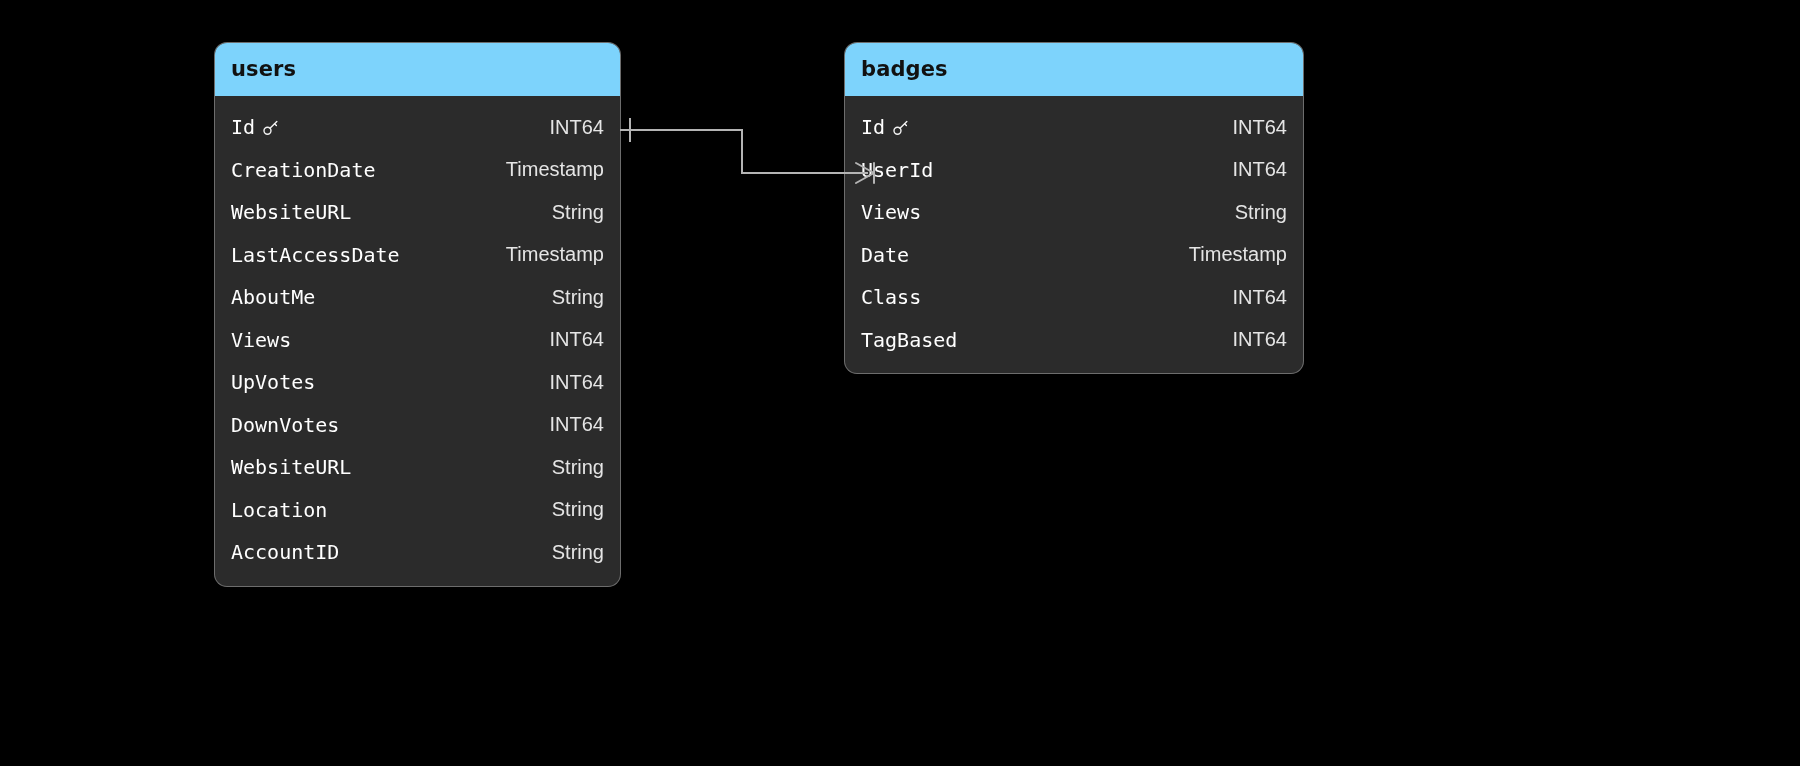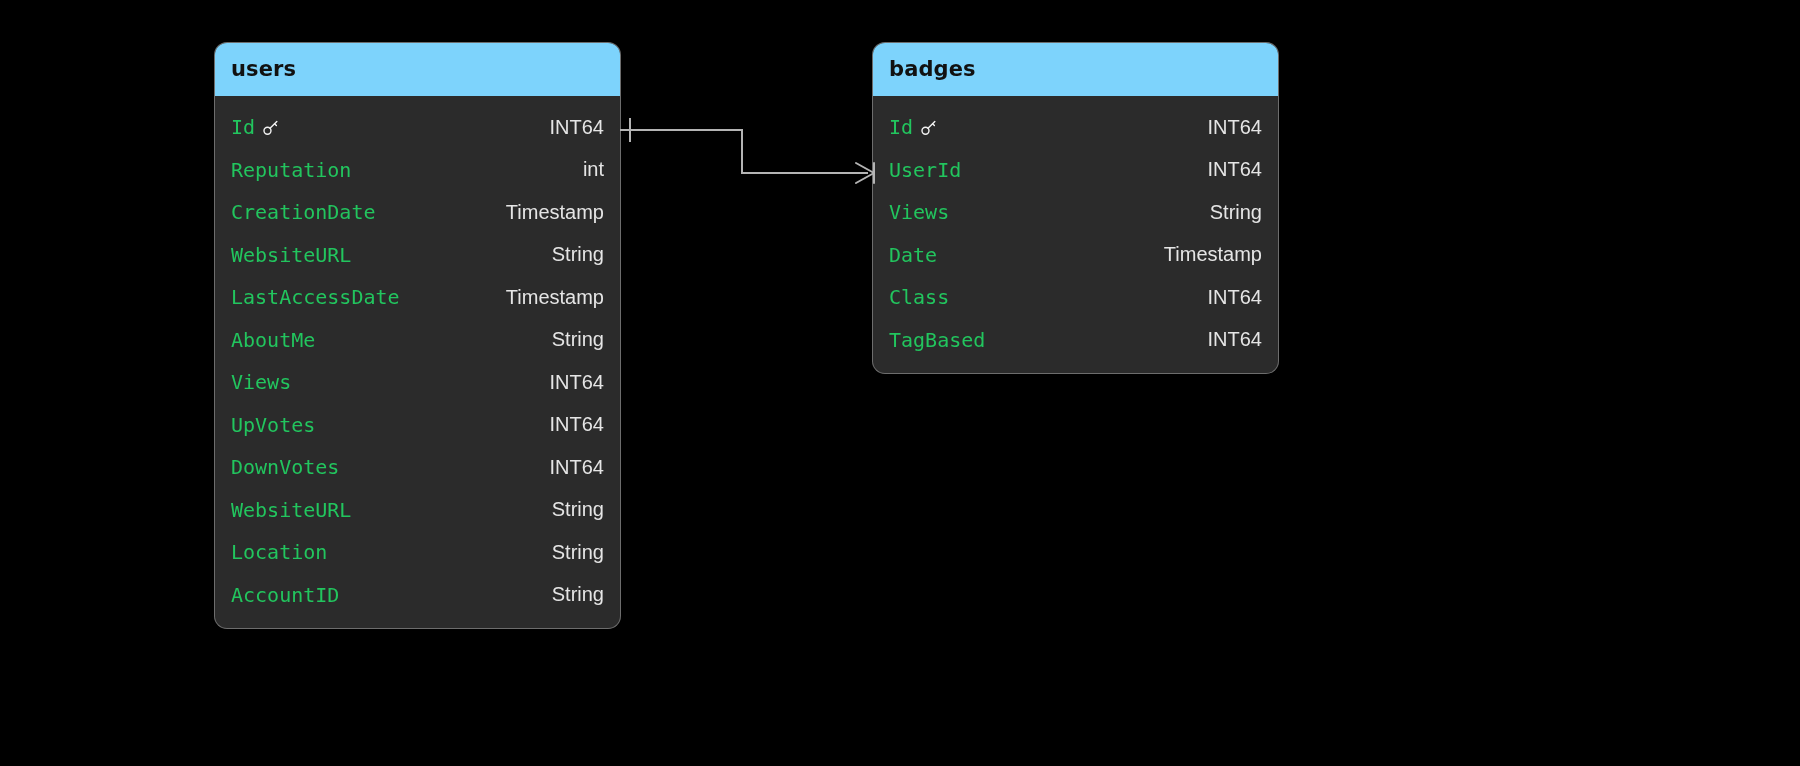--- a/index.html
+++ b/index.html
@@ -43,21 +43,21 @@
   }
   .field-row {
     display: flex;
     align-items: center;
     justify-content: space-between;
     padding: 0 16px;
     height: 42.5px;
     box-sizing: border-box;
   }
   .field-name {
-    color: #22c55e;
+    color: #ffffff;
     font-family: "DejaVu Sans Mono", monospace;
     font-size: 20px;
     white-space: nowrap;
     display: flex;
     align-items: center;
     gap: 6px;
   }
   .field-type {
     color: #e5e5e5;
     font-family: Liberation Sans, sans-serif;
@@ -101,24 +101,20 @@
                 <circle cx="8.2" cy="14.8" r="4.4"></circle>
                 <path d="M11.4 11.6 L20 3.2"></path>
                 <path d="M17.2 6 L19.4 8.2"></path>
               </g>
             </svg>
           </span>
         </span>
         <span class="field-type">INT64</span>
       </div>
 
-      <div class="field-row">
-        <span class="field-name">Reputation</span>
-        <span class="field-type">int</span>
-      </div>
 
       <div class="field-row">
         <span class="field-name">CreationDate</span>
         <span class="field-type">Timestamp</span>
       </div>
 
       <div class="field-row">
         <span class="field-name">WebsiteURL</span>
         <span class="field-type">String</span>
       </div>
@@ -159,21 +155,21 @@
       </div>
 
       <div class="field-row">
         <span class="field-name">AccountID</span>
         <span class="field-type">String</span>
       </div>
 
     </div>
   </div>
 
-  <div class="entity" style="left:873px; top:43px; width:405px;">
+  <div class="entity" style="left:845px; top:43px; width:458px;">
     <div class="entity-header">badges</div>
     <div class="entity-body">
 
       <div class="field-row">
         <span class="field-name">
           <span>Id</span>
           <span class="key-icon">
             <svg viewBox="0 0 24 24" width="19" height="19">
               <g fill="none" stroke="#f2f2f2" stroke-width="1.8" stroke-linecap="round" stroke-linejoin="round">
                 <circle cx="8.2" cy="14.8" r="4.4"></circle>

